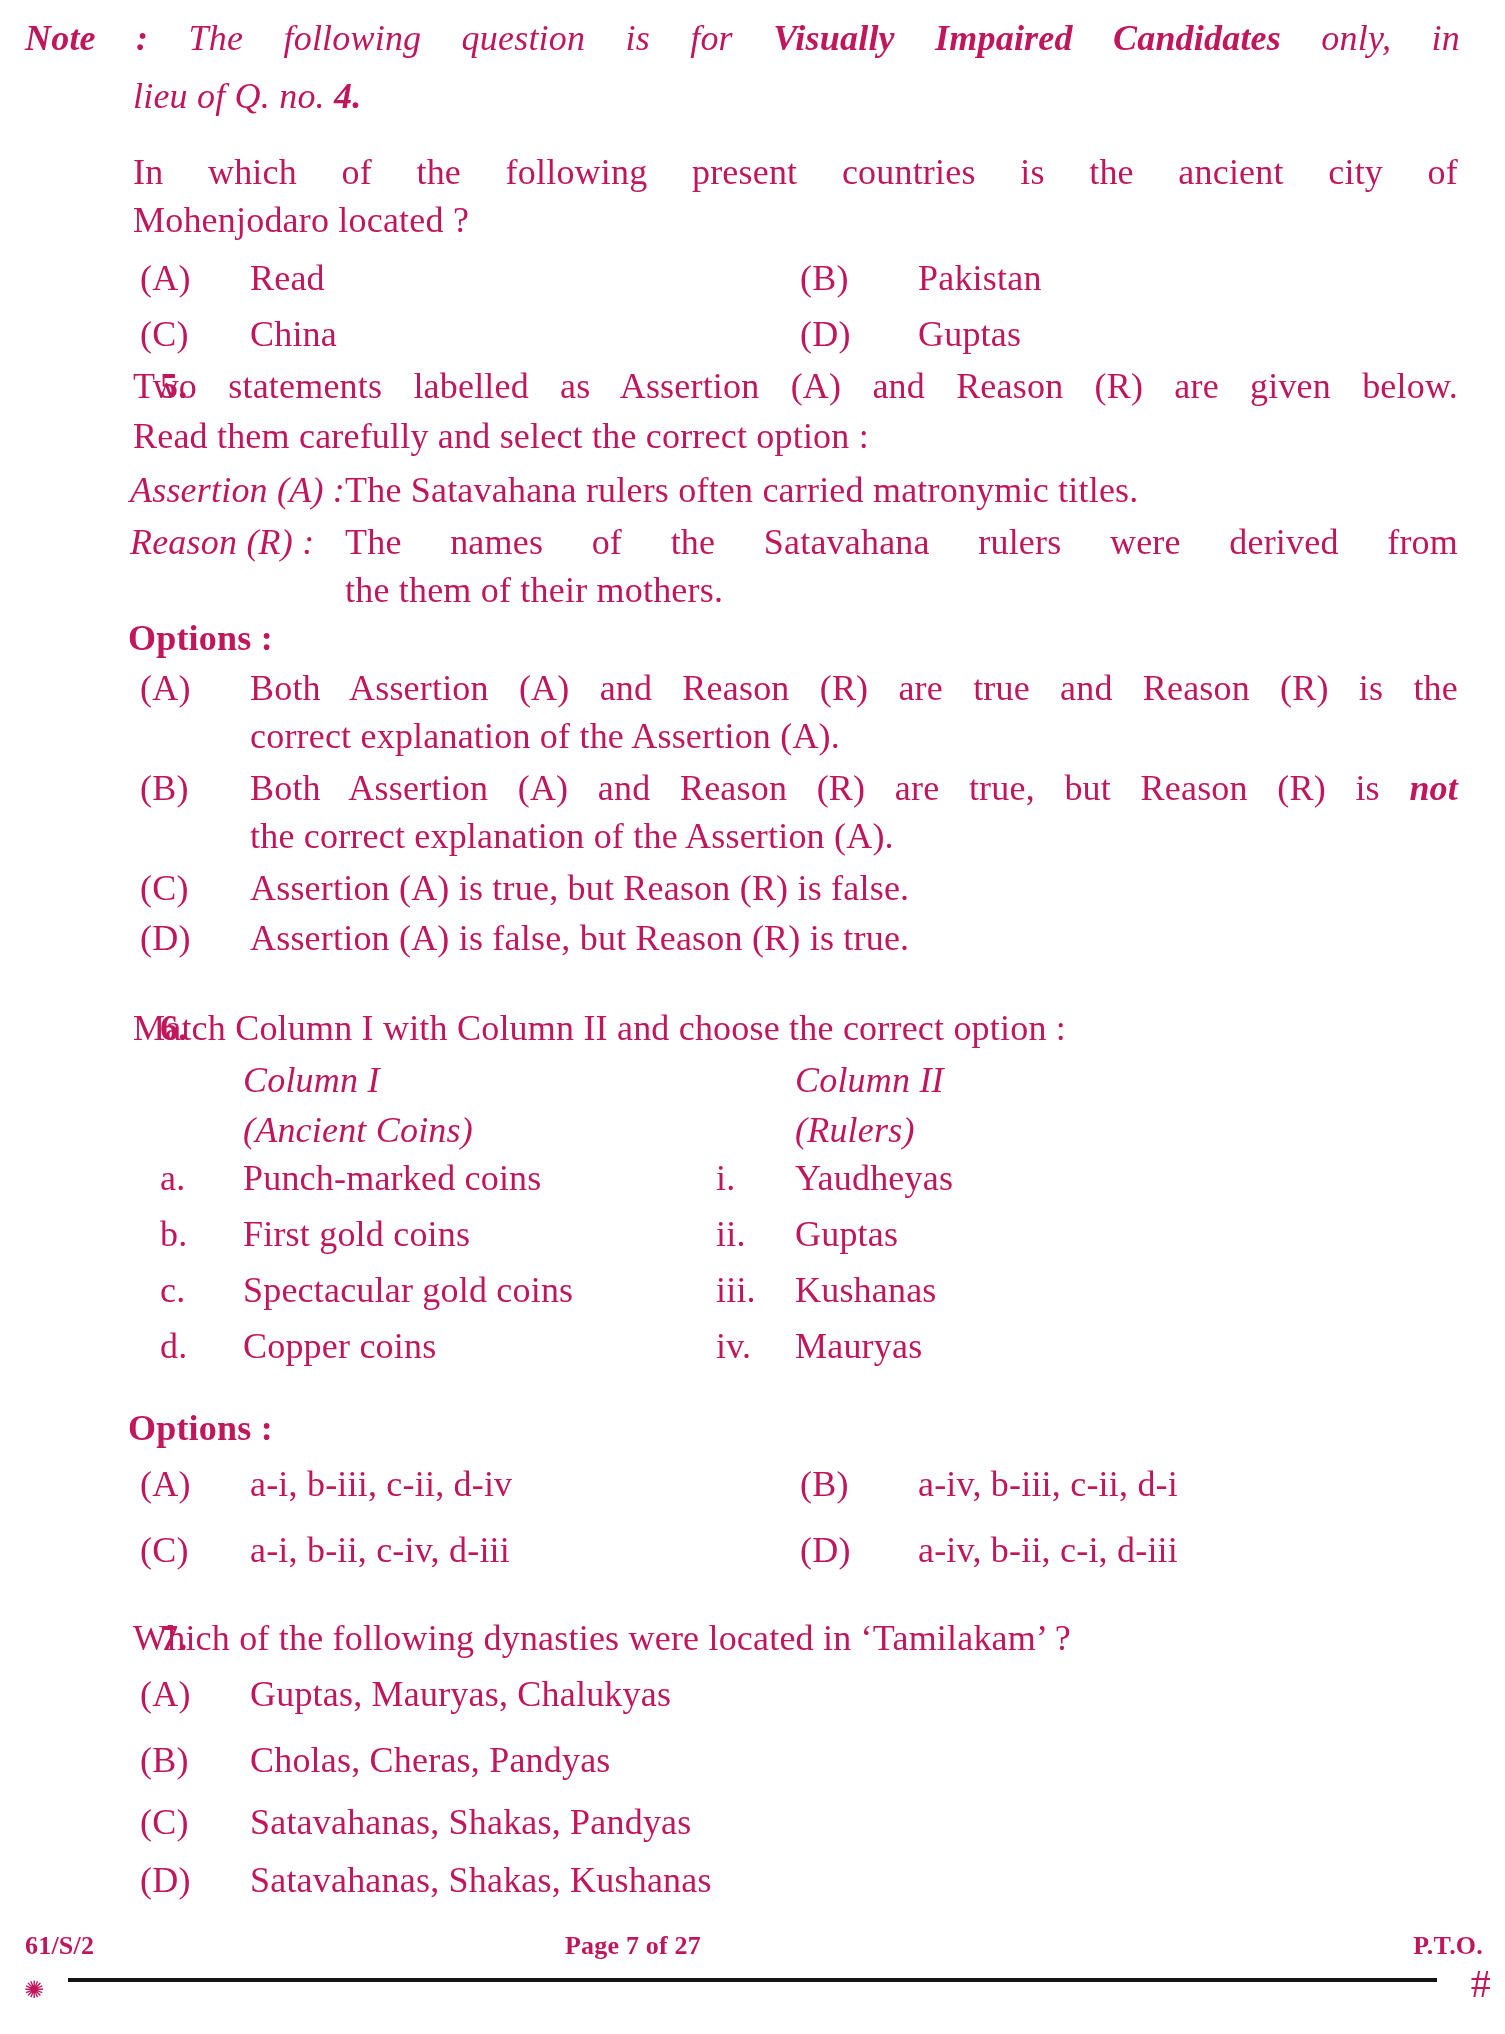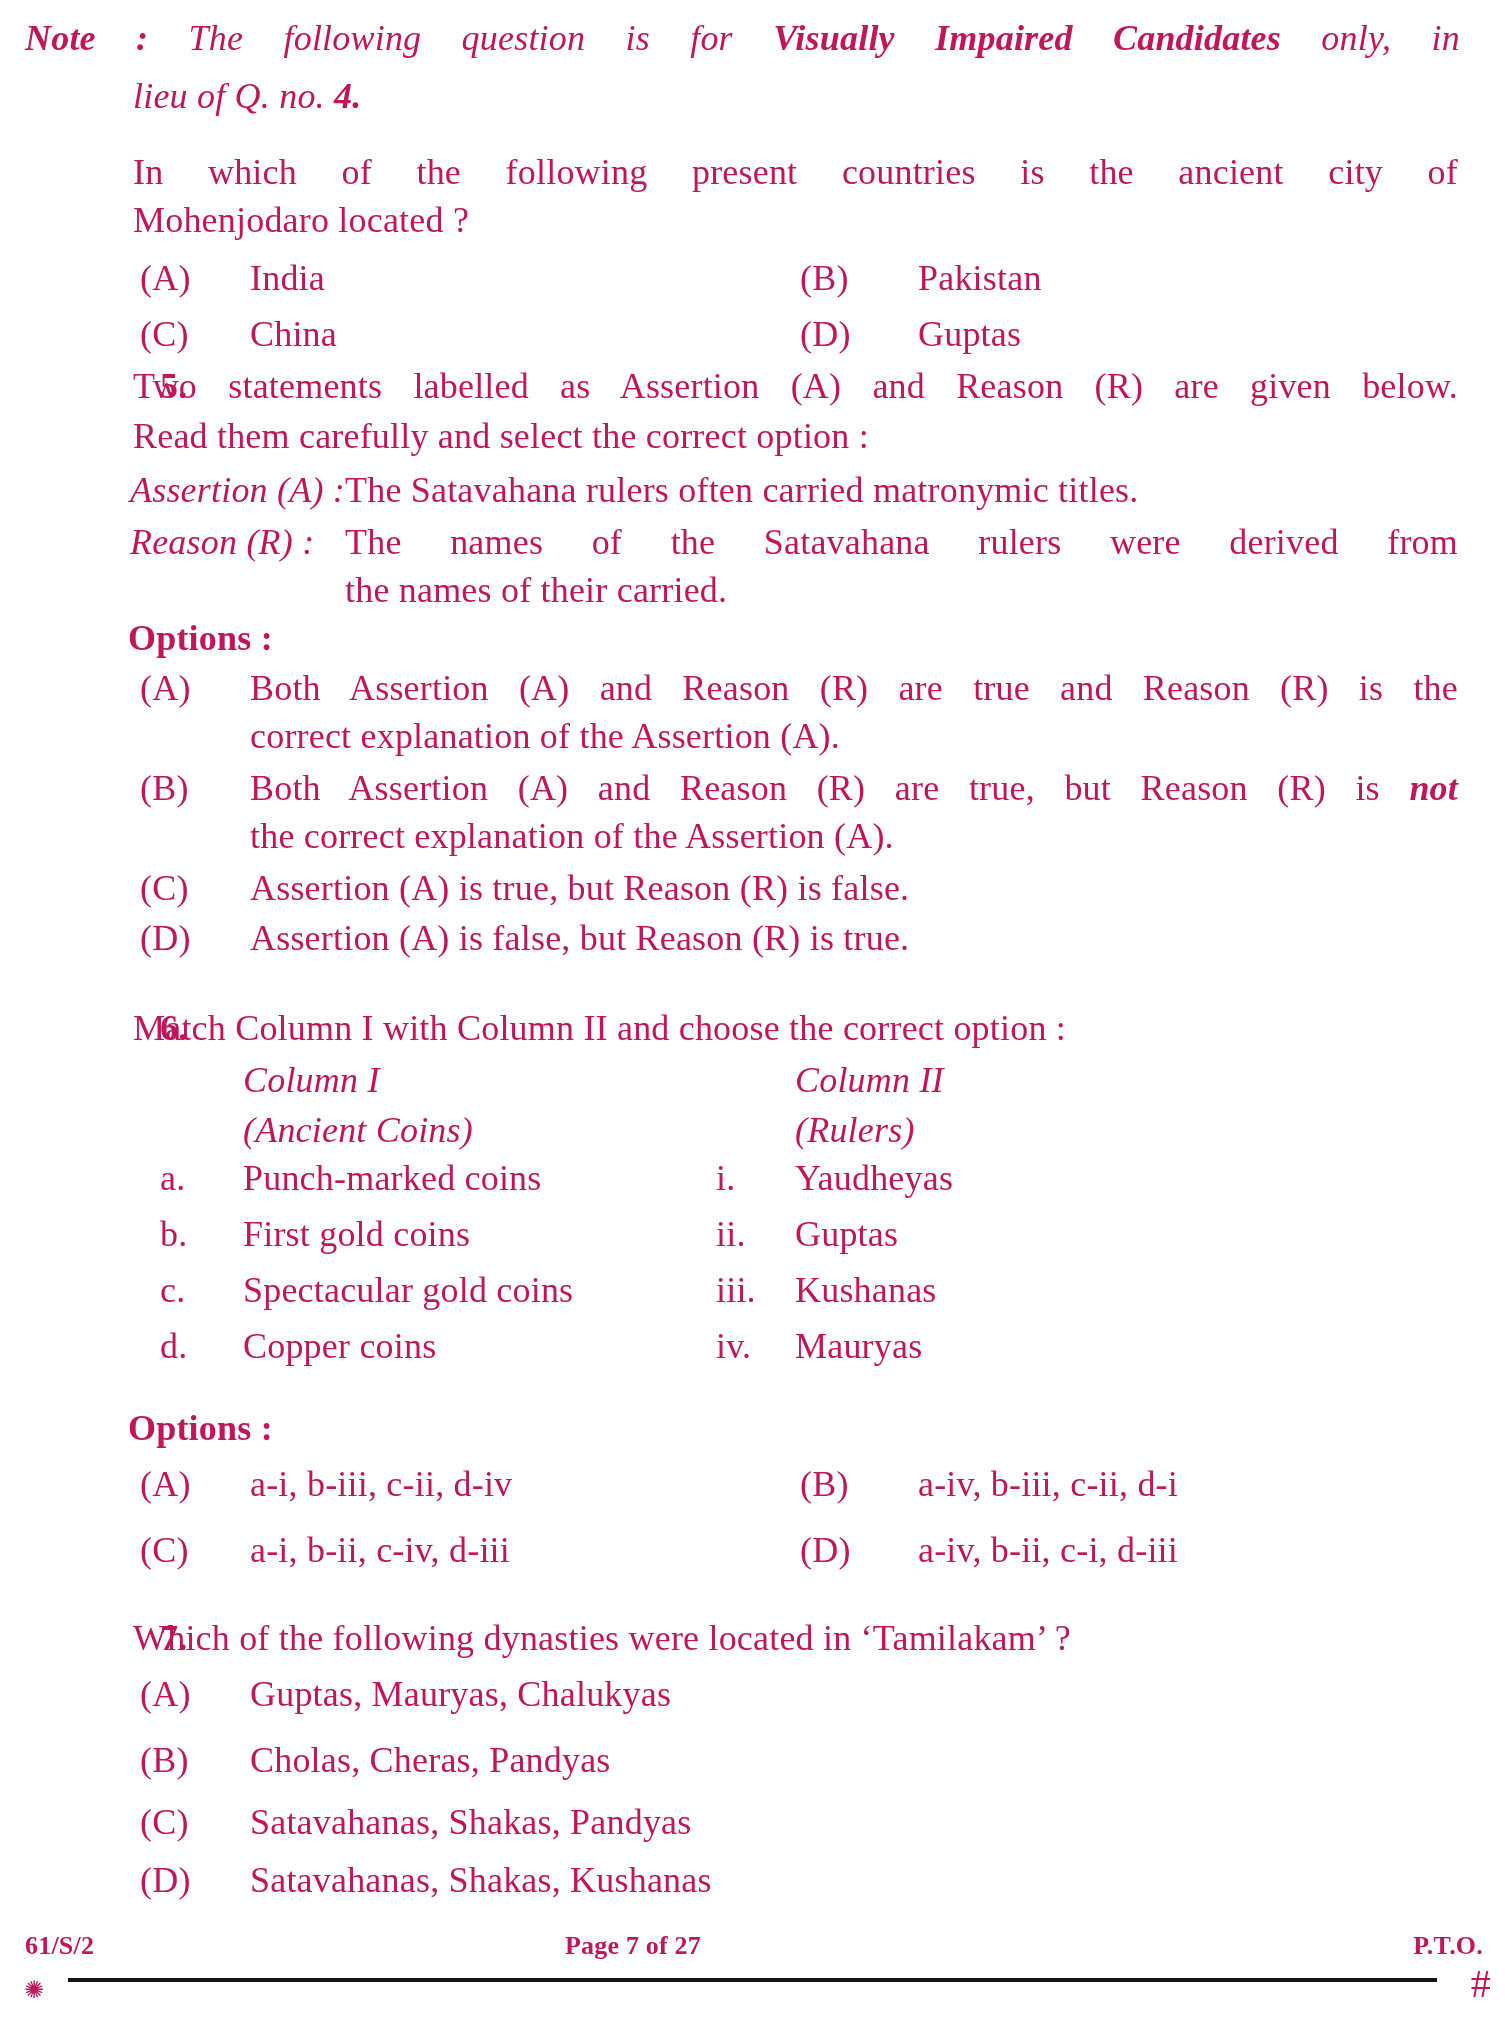--- a/index.html
+++ b/index.html
@@ -60,21 +60,21 @@
 <div class="page">
 
   <div class="row just note1" style="margin-top:14px;"><span class="bi">Note :</span><span class="i"> The following question is for </span><span class="bi">Visually Impaired Candidates</span><span class="i"> only, in</span></div>
   <div class="row bodyline" style="margin-top:10px;"><span class="i">lieu of Q. no. </span><span class="bi">4.</span></div>
 
   <div class="row just bodyline" style="margin-top:28px;">In which of the following present countries is the ancient city of</div>
   <div class="row bodyline">Mohenjodaro located ?</div>
 
   <div class="row optrow" style="margin-top:10px;">
     <span class="lab1">(A)</span>
-    <span class="txt1">India</span>
+    <span class="txt1">Read</span>
     <span class="lab2">(B)</span>
     <span class="txt2">Pakistan</span>
   </div>
   <div class="row optrow" style="margin-top:8px;">
     <span class="lab1">(C)</span>
     <span class="txt1">China</span>
     <span class="lab2">(D)</span>
     <span class="txt2">Guptas</span>
   </div>
 
@@ -85,21 +85,21 @@
 
   <div class="row" style="margin-top:6px;">
     <span class="arlab">Assertion (A) :</span>
     <div class="artxt">The Satavahana rulers often carried matronymic titles.</div>
   </div>
   <div class="row" style="margin-top:4px;">
     <span class="arlab">Reason (R) :</span>
     <div class="artxt just">The names of the Satavahana rulers were derived from</div>
   </div>
   <div class="row">
-    <div class="artxt">the names of their carried.</div>
+    <div class="artxt">the them of their mothers.</div>
   </div>
 
   <div class="row bodyline b" style="margin-left:128px;">Options :</div>
 
   <div class="row" style="margin-top:2px;">
     <span class="qoptlab">(A)</span>
     <div class="qopttxt just">Both Assertion (A) and Reason (R) are true and Reason (R) is the</div>
   </div>
   <div class="row">
     <div class="qopttxt">correct explanation of the Assertion (A).</div>

